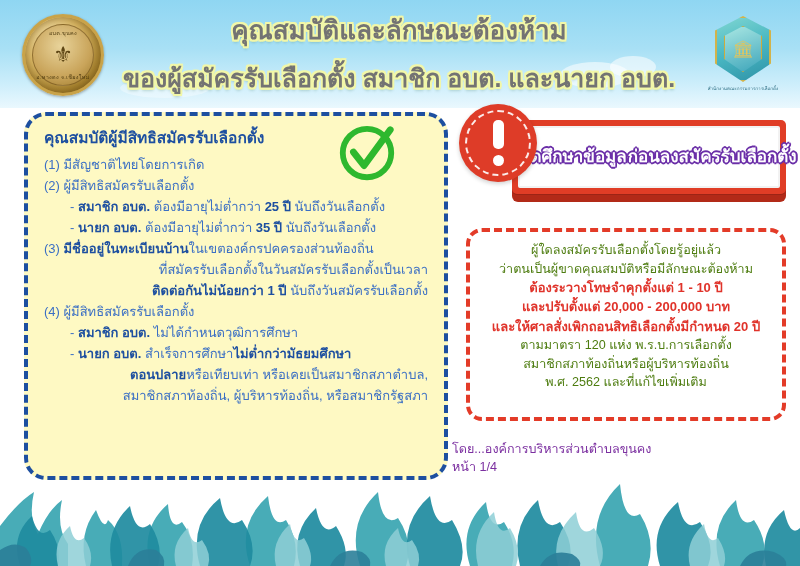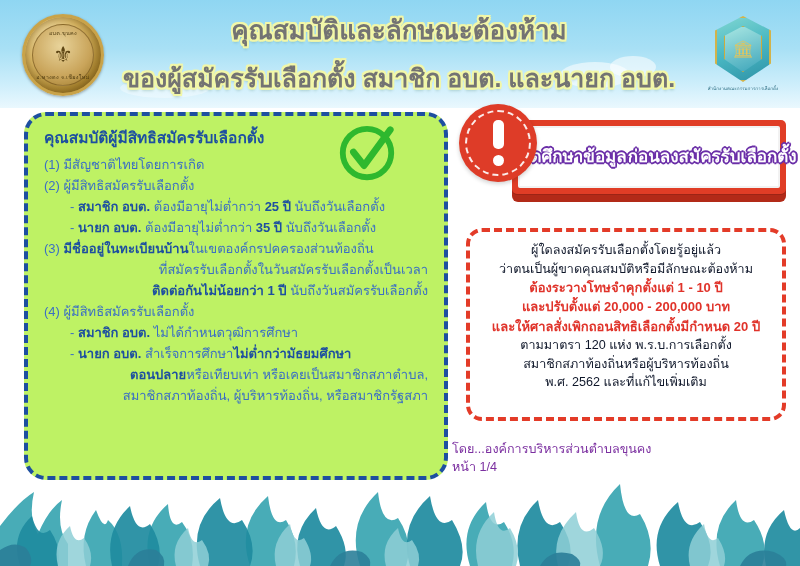--- a/index.html
+++ b/index.html
@@ -72,21 +72,21 @@
       -2px 0 0 #f2f7a8, 2px 0 0 #f2f7a8,
        0 3px 3px rgba(0,80,40,.25);
   }
   .title-1 { font-size:26px; }
   .title-2 { font-size:25px; margin-top:19px; }
 
   
   .left-panel {
     position:absolute; left:24px; top:112px; width:424px; height:368px;
     border:4px dashed #1d4fa0; border-radius:22px;
-    background:#bef264;
+    background:#fef9c3;
     padding:13px 16px 10px 16px;
   }
   .lp-head {
     font-size:15.5px; font-weight:bold; color:#1d4fa0; line-height:1.2;
     margin-bottom:6px;
   }
   .check-icon { position:absolute; right:46px; top:6px; width:62px; height:62px; }
 
   .lp-line { font-size:13px; color:#3b6fc4; line-height:1.62; white-space:nowrap; }
   .lp-line.ind1 { padding-left:26px; }
@@ -144,21 +144,21 @@
 
   
   .red-box {
     position:absolute; left:466px; top:228px; width:320px; height:193px;
     border:4px dashed #e33b28; border-radius:16px;
     background:#ffffff;
     padding:9px 8px;
     text-align:center;
   }
   .rb-line { font-size:12.6px; line-height:1.48; white-space:nowrap; }
-  .rb-line.green { color:#0f172a; }
+  .rb-line.green { color:#4d7c0f; }
   .rb-line.red { color:#e0332a; font-weight:bold; font-size:13px; }
 
   
   .footer {
     position:absolute; left:452px; top:441px; width:348px; text-align:left;
   }
   .footer div { font-size:12.6px; color:#7b2fa0; line-height:1.42; white-space:nowrap; }
 
   
   .foliage { position:absolute; left:0; bottom:0; width:800px; height:100px; }

